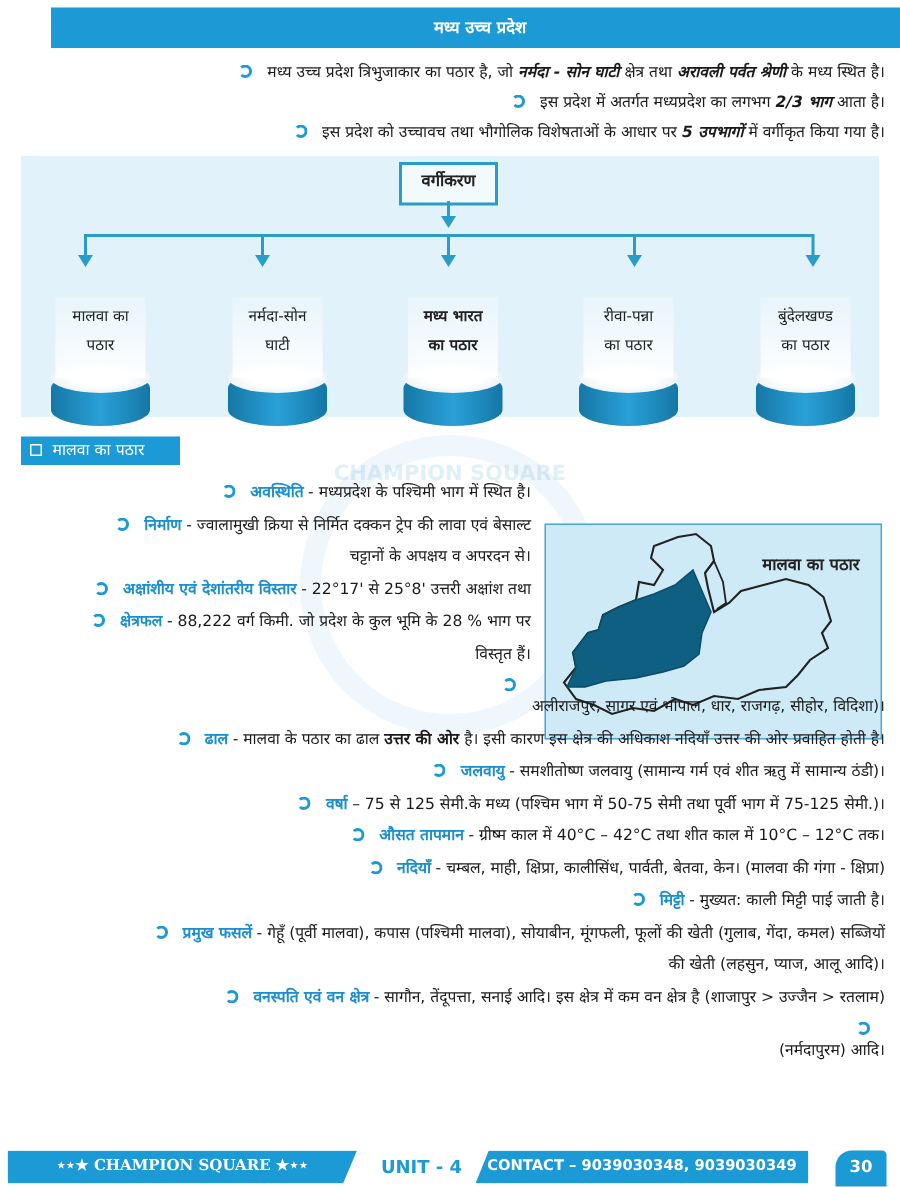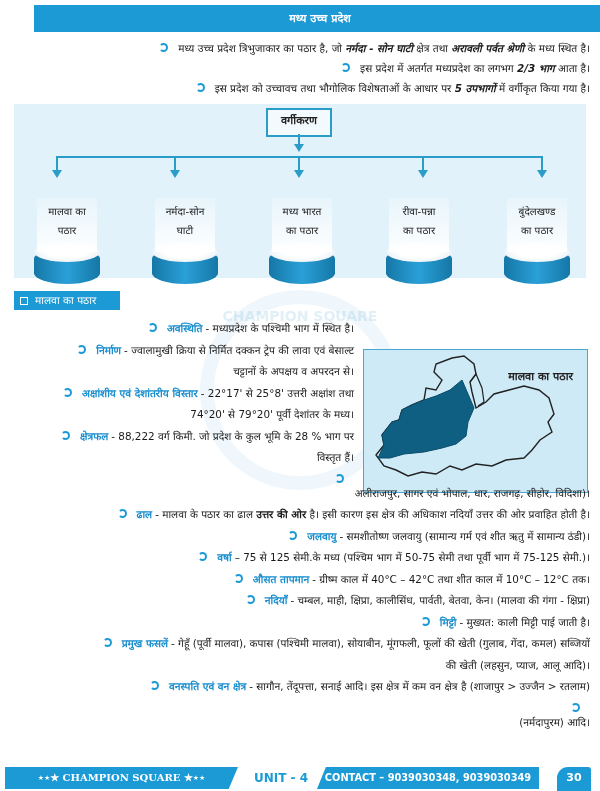--- a/index.html
+++ b/index.html
@@ -151,21 +151,21 @@
       </div>
   </div>
   <div class="pedestal" style="left:138px;">
     <div class="pedestal-base"></div>
     <div class="pedestal-top"></div>
     <div class="pedestal-glass">
         <div>नर्मदा-सोन</div>
         <div>घाटी</div>
       </div>
   </div>
-  <div class="pedestal" style="left:255px;">
+  <div class="pedestal" style="left:255px;font-weight:bold;">
     <div class="pedestal-base"></div>
     <div class="pedestal-top"></div>
     <div class="pedestal-glass">
         <div>मध्य भारत</div>
         <div>का पठार</div>
       </div>
   </div>
   <div class="pedestal" style="left:372px;">
     <div class="pedestal-base"></div>
     <div class="pedestal-top"></div>
@@ -206,21 +206,20 @@
   </div>
   <div class="bullet-line narrow">
     <span class="bullet-icon"></span>
     <span><span class="k">निर्माण</span><span>- ज्वालामुखी क्रिया से निर्मित दक्कन ट्रेप की लावा एवं बेसाल्ट</span></span>
   </div>
   <div class="bullet-line narrow cont">चट्टानों के अपक्षय व अपरदन से।</div>
   <div class="bullet-line narrow">
     <span class="bullet-icon"></span>
     <span><span class="k">अक्षांशीय एवं देशांतरीय विस्तार</span><span>- 22°17' से 25°8' उत्तरी अक्षांश तथा</span></span>
   </div>
-  <div class="bullet-line narrow cont">74°20' से 79°20' पूर्वी देशांतर के मध्य।</div>
   <div class="bullet-line narrow">
     <span class="bullet-icon"></span>
     <span><span class="k">क्षेत्रफल</span><span>- 88,222 वर्ग किमी. जो प्रदेश के कुल भूमि के 28 % भाग पर</span></span>
   </div>
   <div class="bullet-line narrow cont">विस्तृत हैं।</div>
   <div class="bullet-line narrow">
     <span class="bullet-icon"></span>
   </div>
   <div class="bullet-line cont">अलीराजपुर, सागर एवं भोपाल, धार, राजगढ़, सीहोर, विदिशा)।</div>
   <div class="bullet-line">

